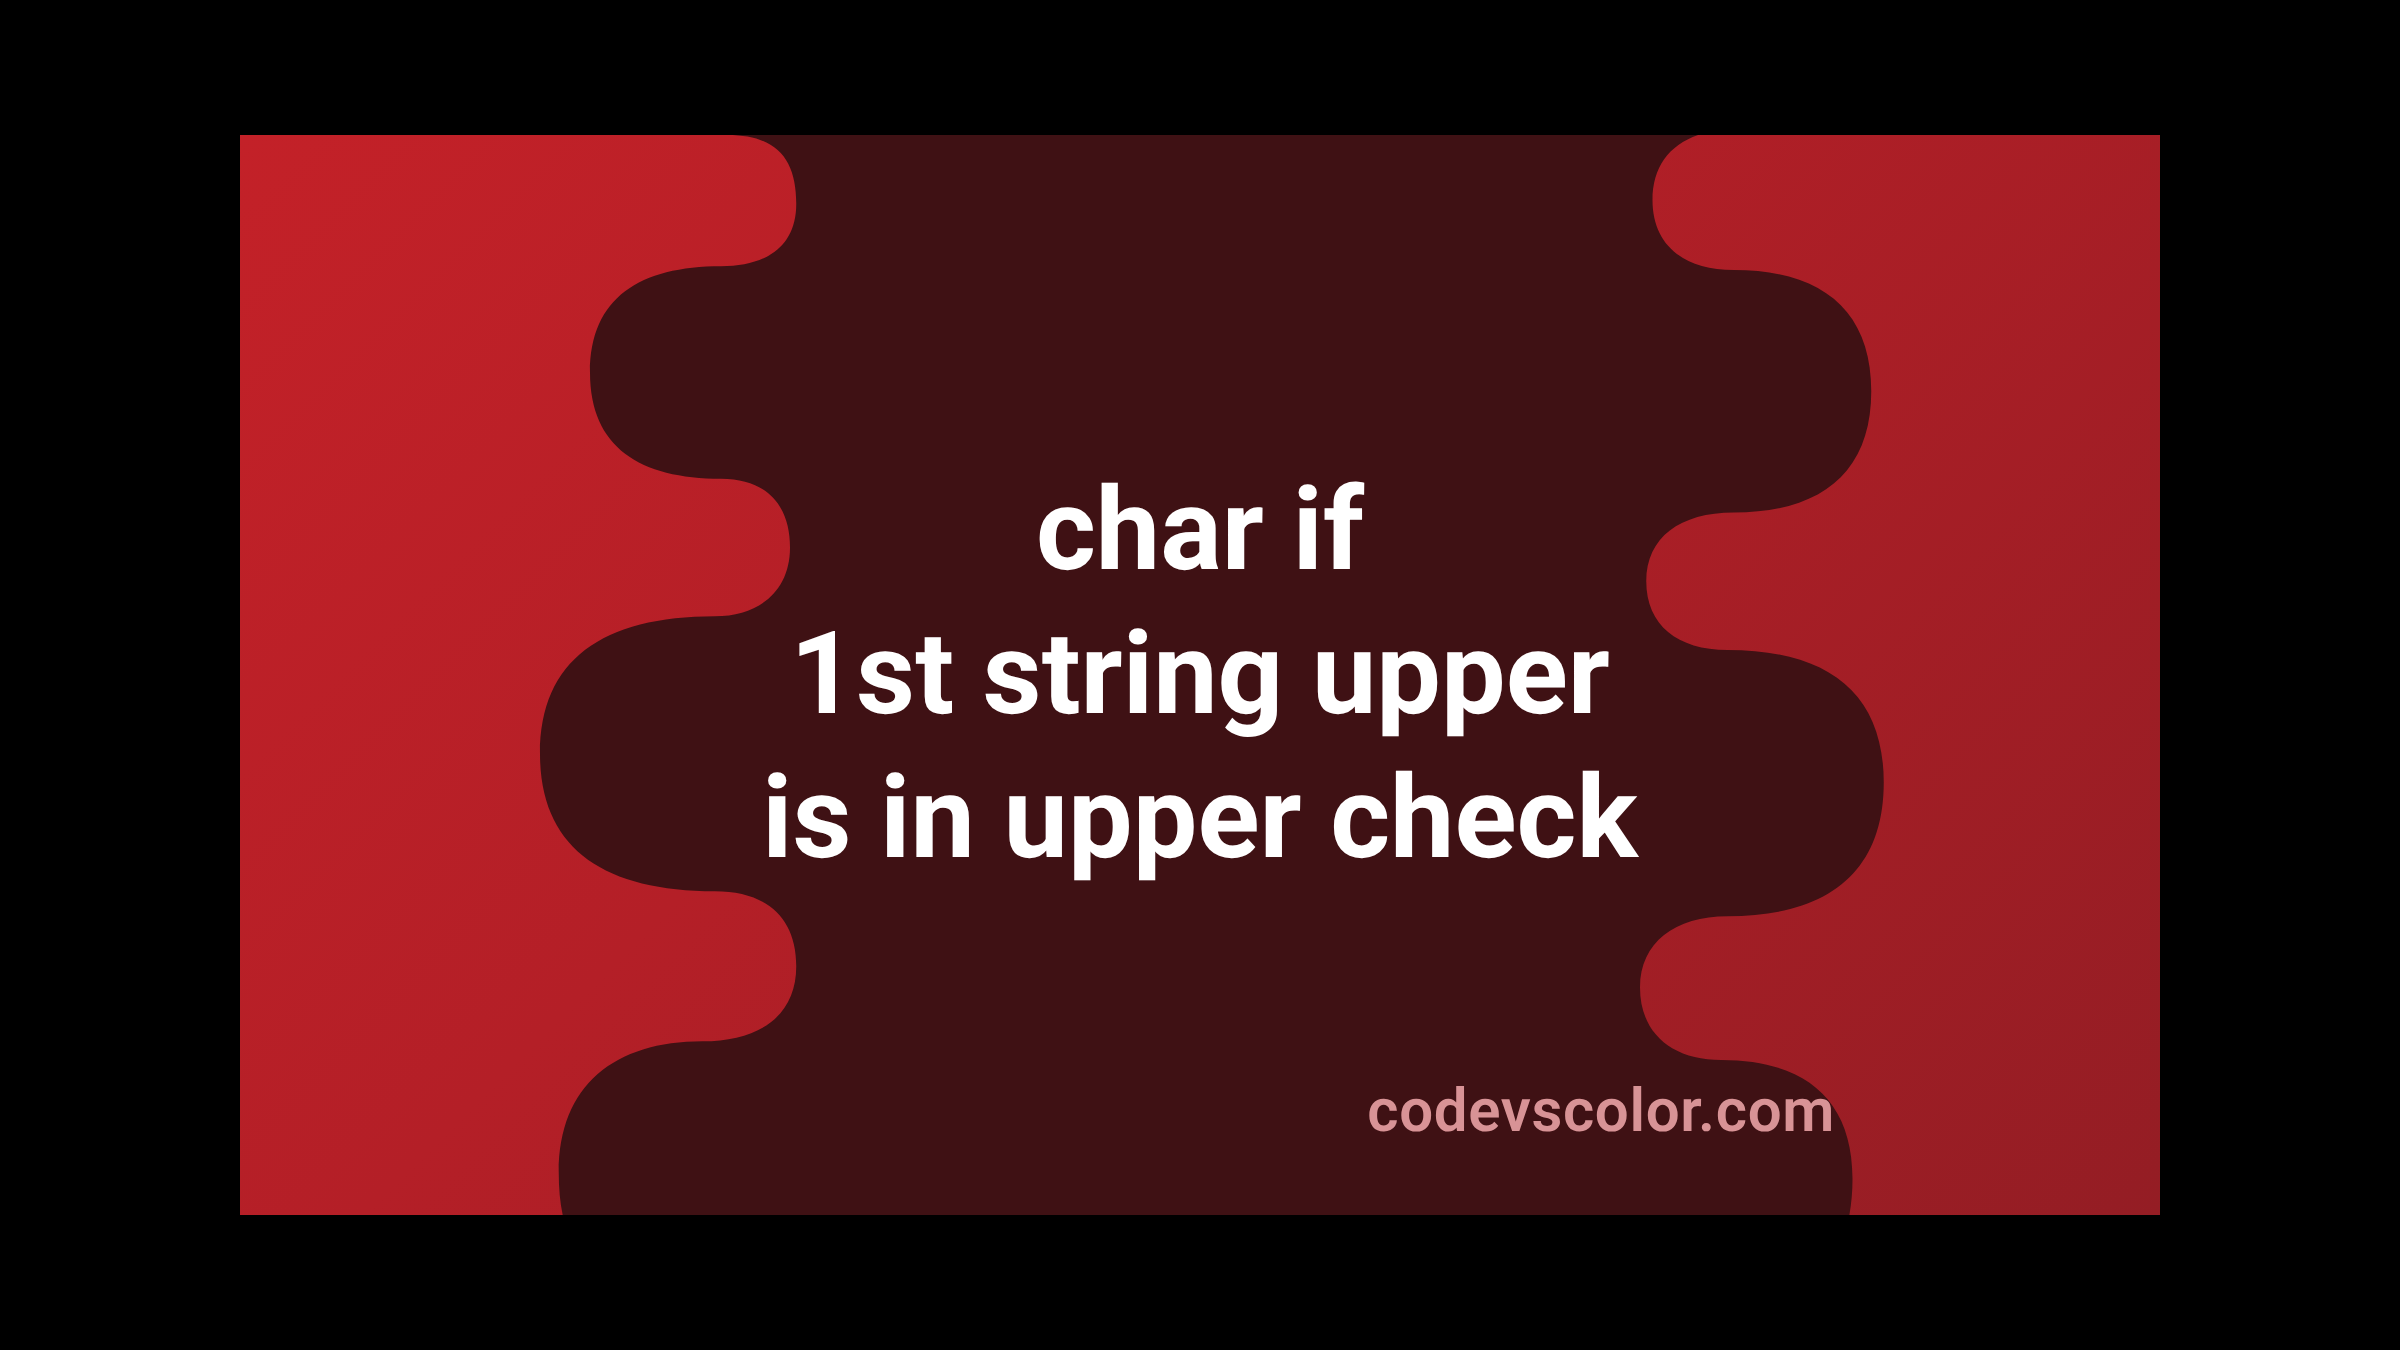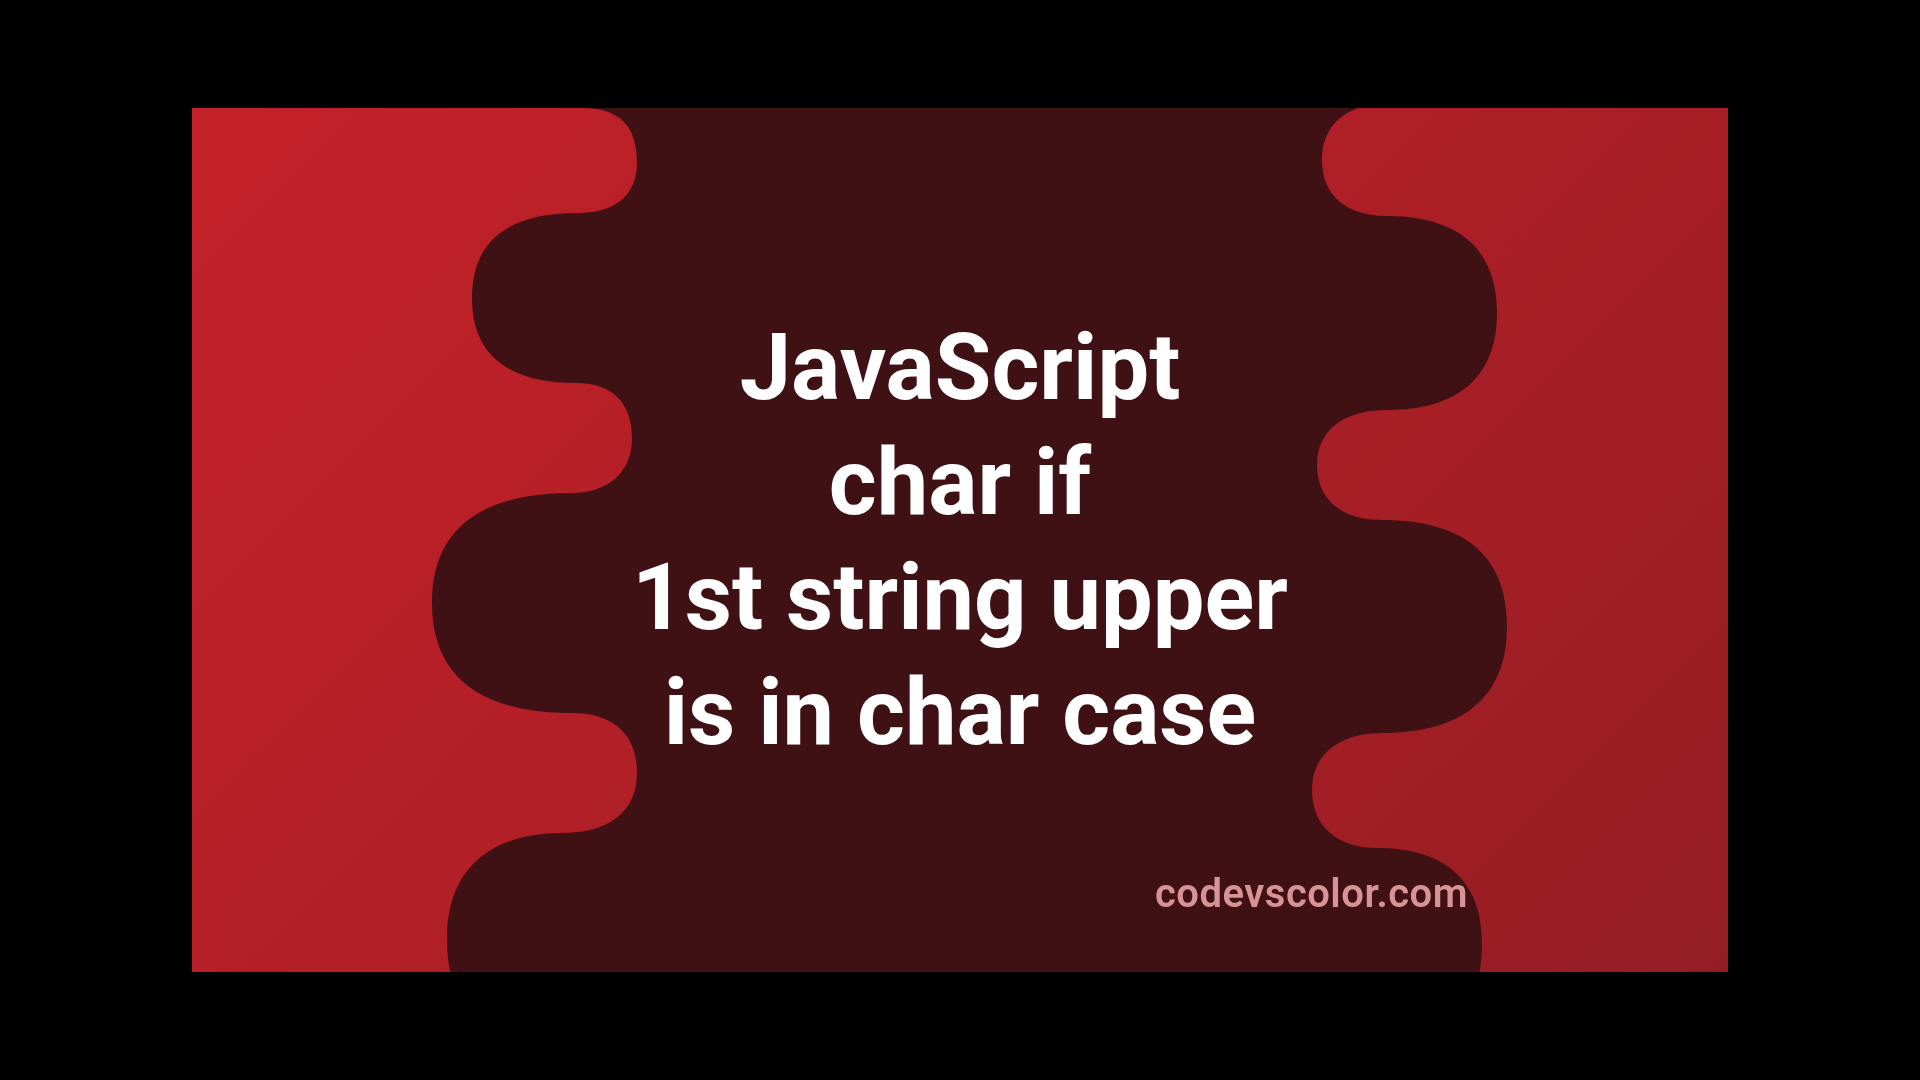--- a/index.html
+++ b/index.html
@@ -38,21 +38,21 @@
     white-space: nowrap;
   }
   .headline div {
     white-space: nowrap;
   }
   .watermark {
     position: absolute;
     right: 260px;
     bottom: 55px;
     color: #d89396;
-    font-size: 40px;
+    font-size: 48px;
     font-weight: 600;
     letter-spacing: 0.5px;
   }
 </style>
 </head>
 <body>
 
 <div class="stage">
 
   <svg class="blob-svg" viewBox="0 0 1536 864" preserveAspectRatio="none">
@@ -83,21 +83,20 @@
       C 1265 302, 1305 270, 1305 205
       C 1305 140, 1265 108, 1195 108
       C 1155 108, 1130 88, 1130 52
       C 1130 16, 1155 -5, 1200 -5
       C 1240 -5, 1265 -25, 1265 -60
       Z
     "></path>
   </svg>
 
   <div class="headline">
-    <div>JavaScript</div>
     <div>char if</div>
     <div>1st string upper</div>
-    <div>is in char case</div>
+    <div>is in upper check</div>
   </div>
 
   <div class="watermark">codevscolor.com</div>
 
 </div>
 
 </body></html>

